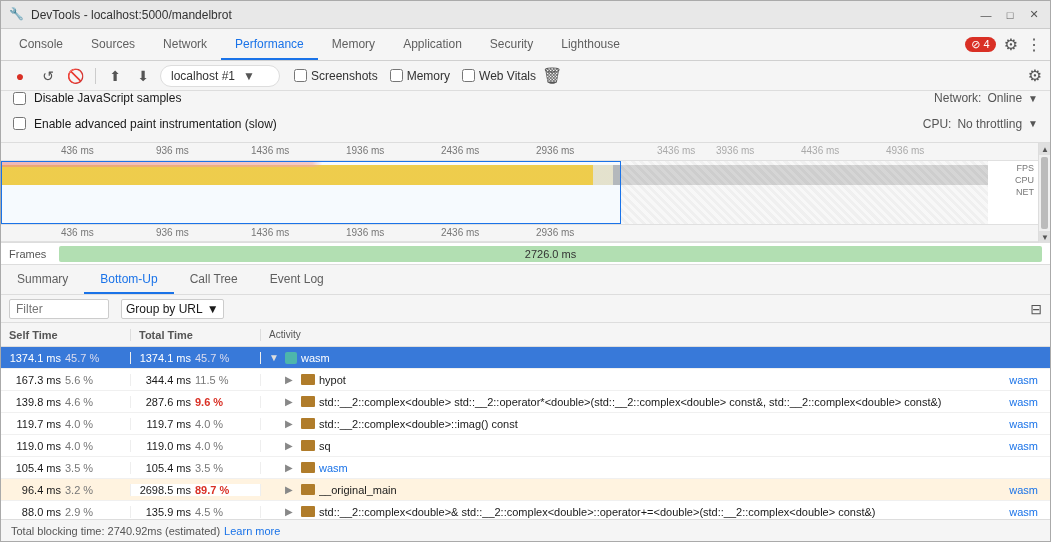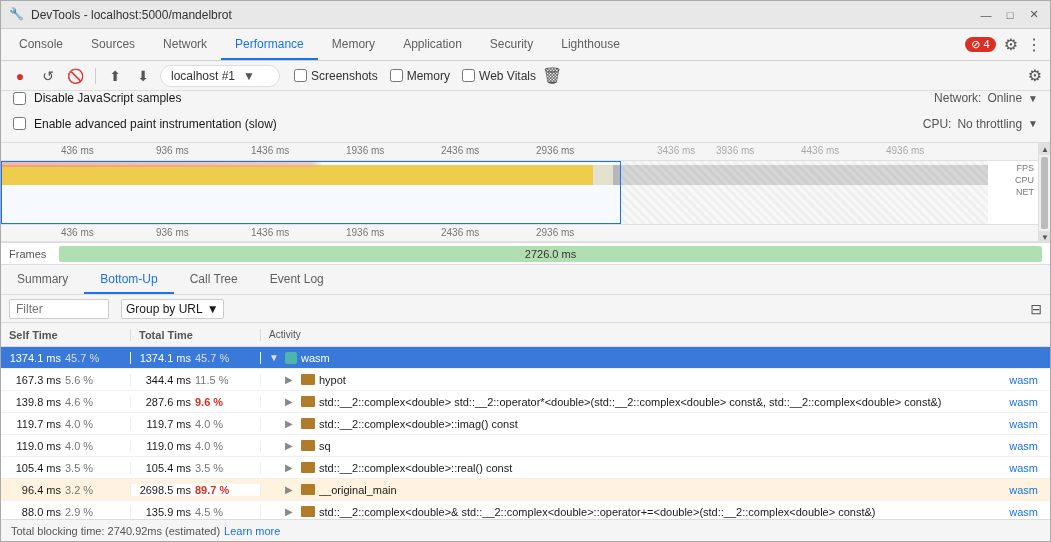--- a/index.html
+++ b/index.html
@@ -721,21 +721,20 @@
         <span class="time-val">105.4 ms</span>
         <span class="pct-val">3.5 %</span>
       </div>
       <div class="cell cell-total">
         <span class="time-val">105.4 ms</span>
         <span class="pct-val">3.5 %</span>
       </div>
       <div class="cell cell-activity" style="padding-left:24px;">
         <span class="expand-arrow">▶</span>
         <div class="folder-box"></div>
-        <span class="func-name">std::__2::complex&lt;double&gt;::real() const</span>
         <a class="wasm-link">wasm</a>
       </div>
     </div>
 
     <div class="table-row highlight">
       <div class="cell cell-self">
         <span class="time-val">96.4 ms</span>
         <span class="pct-val">3.2 %</span>
       </div>
       <div class="cell cell-total" style="background:#ffffff;">

